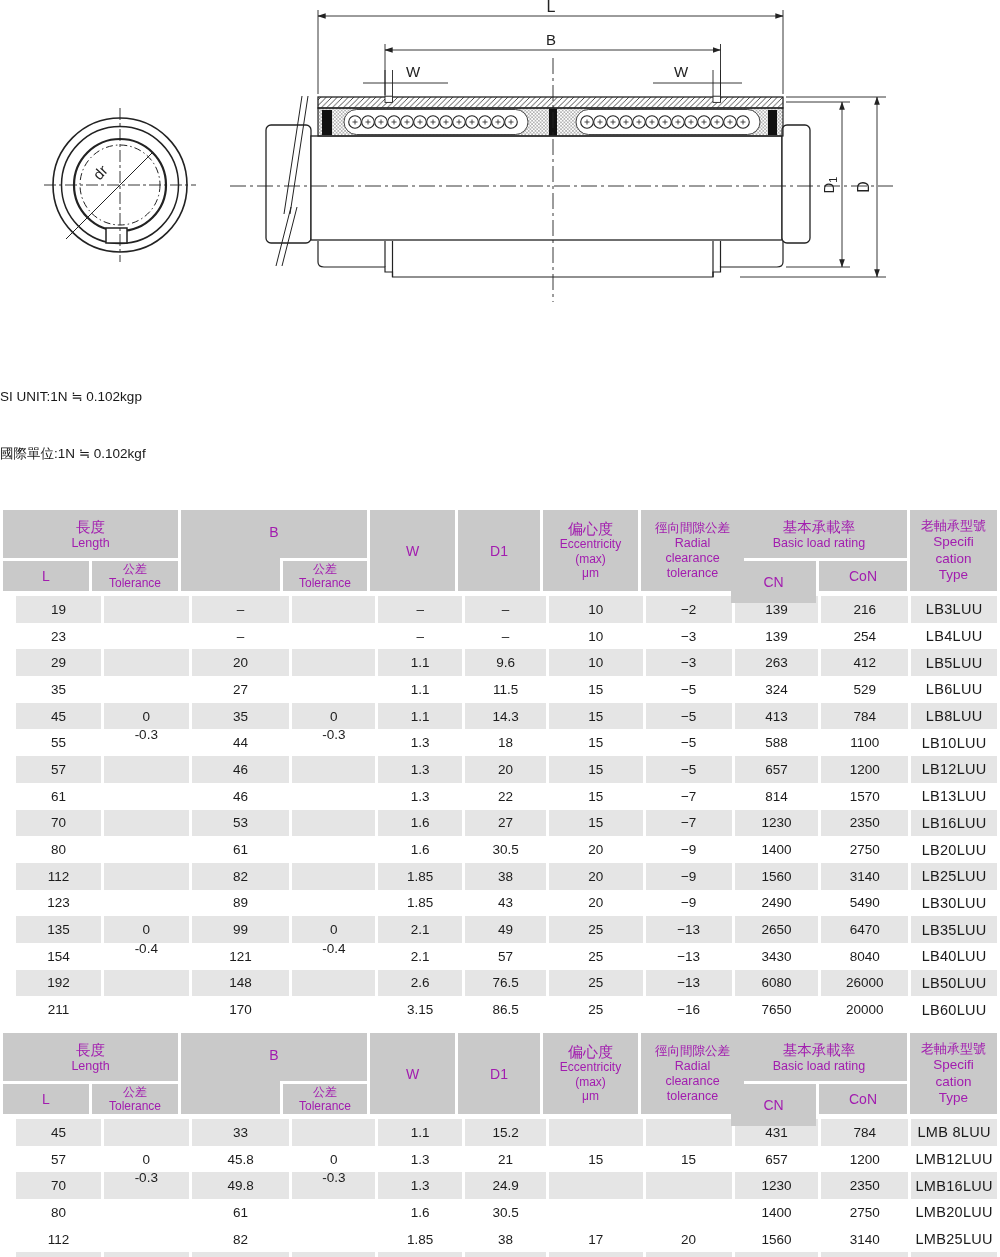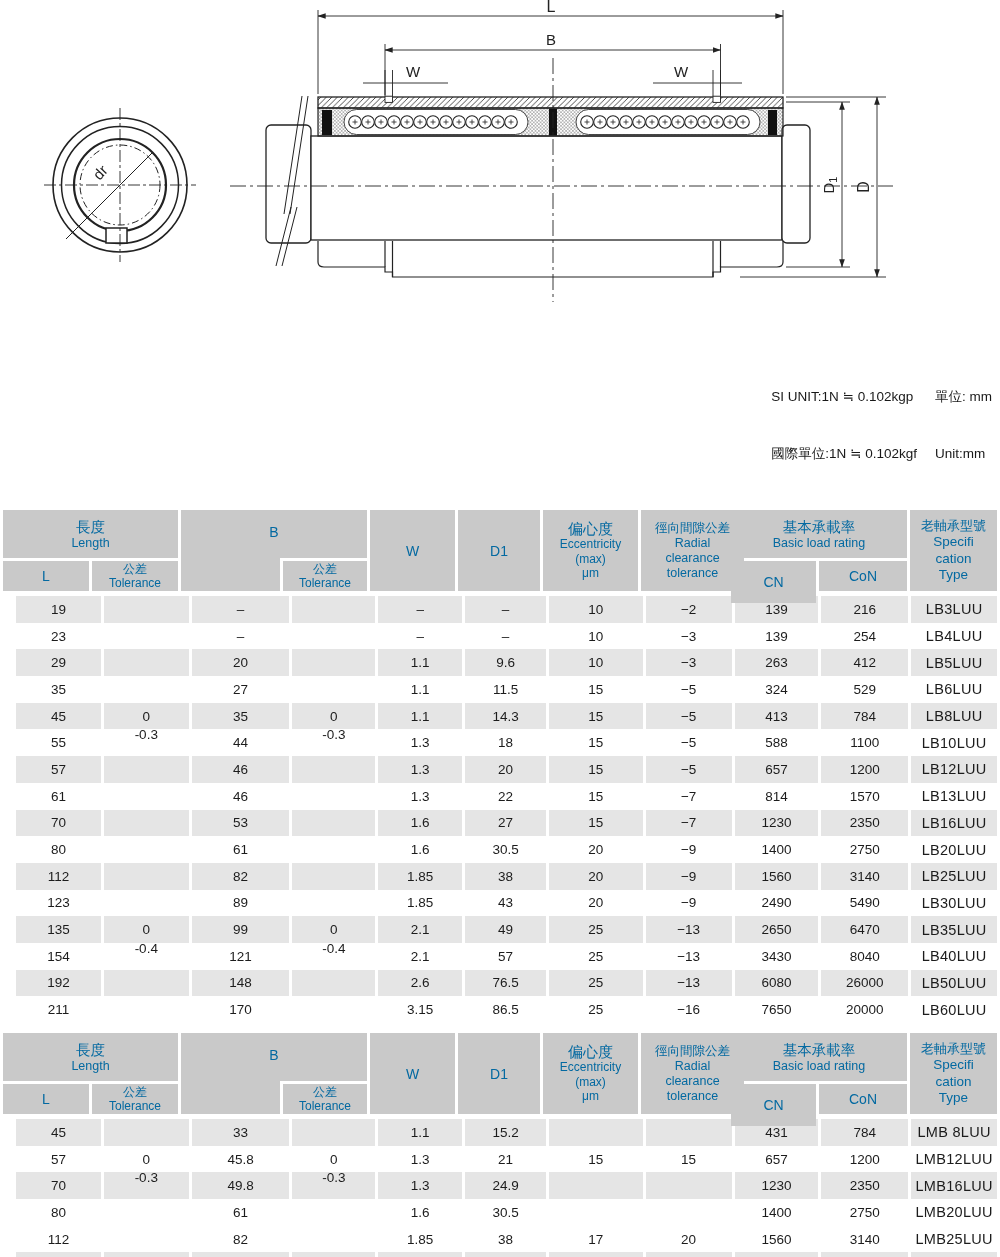--- a/index.html
+++ b/index.html
@@ -3,29 +3,29 @@
 <meta charset="utf-8">
 <style>
   html,body{margin:0;padding:0;background:#fff;}
   body{width:1000px;font-family:"Liberation Sans","DejaVu Sans",sans-serif;-webkit-font-smoothing:antialiased;}
   .page{position:relative;width:1000px;height:1257px;overflow:hidden;background:#fff;}
 
   
   .drawing{display:block;width:1000px;height:345px;}
 
   
-  .unit-note{display:flex;justify-content:flex-end;gap:18px;padding-right:8px;margin-top:4px;
+  .unit-note{display:flex;gap:18px;padding-right:0;margin-top:4px;
              font-size:13.5px;line-height:19px;color:#181818;}
   .unit-note .col{text-align:left;white-space:pre;}
 
   
   .tbl{position:relative;width:1000px;margin-top:9px;}
   .tbl + .tbl{margin-top:10px;}
   .thead{position:relative;height:81px;}
-  .hcell{position:absolute;background:#c9c9c9;color:#0369a1;box-sizing:border-box;
+  .hcell{position:absolute;background:#c9c9c9;color:#a21caf;box-sizing:border-box;
          display:flex;flex-direction:column;align-items:center;justify-content:center;
          text-align:center;}
   .hcell .cn{font-size:14.5px;line-height:18px;}
   .hcell .en{font-size:12.5px;line-height:15px;}
   .hcell .big{font-size:14px;}
   .h-length{left:3px;top:0;width:175px;height:48px;}
   .h-l{left:3px;top:51px;width:86px;height:30px;}
   .h-ltol{left:92px;top:51px;width:86px;height:30px;}
   .h-bgroup{left:181px;top:0;width:186px;height:81px;justify-content:flex-start;padding-top:14px;}
   .h-btol{left:280px;top:48px;width:87px;height:33px;border-left:3px solid #fff;border-top:3px solid #fff;}
@@ -211,24 +211,20 @@
     <text x="681" y="77" text-anchor="middle" font-size="15" fill="#222">W</text>
     <text transform="rotate(-90 834 185)" x="834" y="185" text-anchor="middle" font-size="15" fill="#222"><tspan>D</tspan><tspan font-size="11" dy="3">1</tspan></text>
     <text transform="rotate(-90 869 187)" x="869" y="187" text-anchor="middle" font-size="16" fill="#222">D</text>
   </svg>
 
   <div class="unit-note">
     <div class="col">
       <div>SI UNIT:1N ≒ 0.102kgp</div>
       <div>國際單位:1N ≒ 0.102kgf</div>
     </div>
-    <div class="col">
-      <div>單位: mm</div>
-      <div>Unit:mm</div>
-    </div>
   </div>
 
   <section class="tbl" id="t1">
 
     <div class="thead">
       <div class="hcell h-length">
         <div class="cn">長度</div>
         <div class="en">Length</div>
       </div>
       <div class="hcell h-l">

